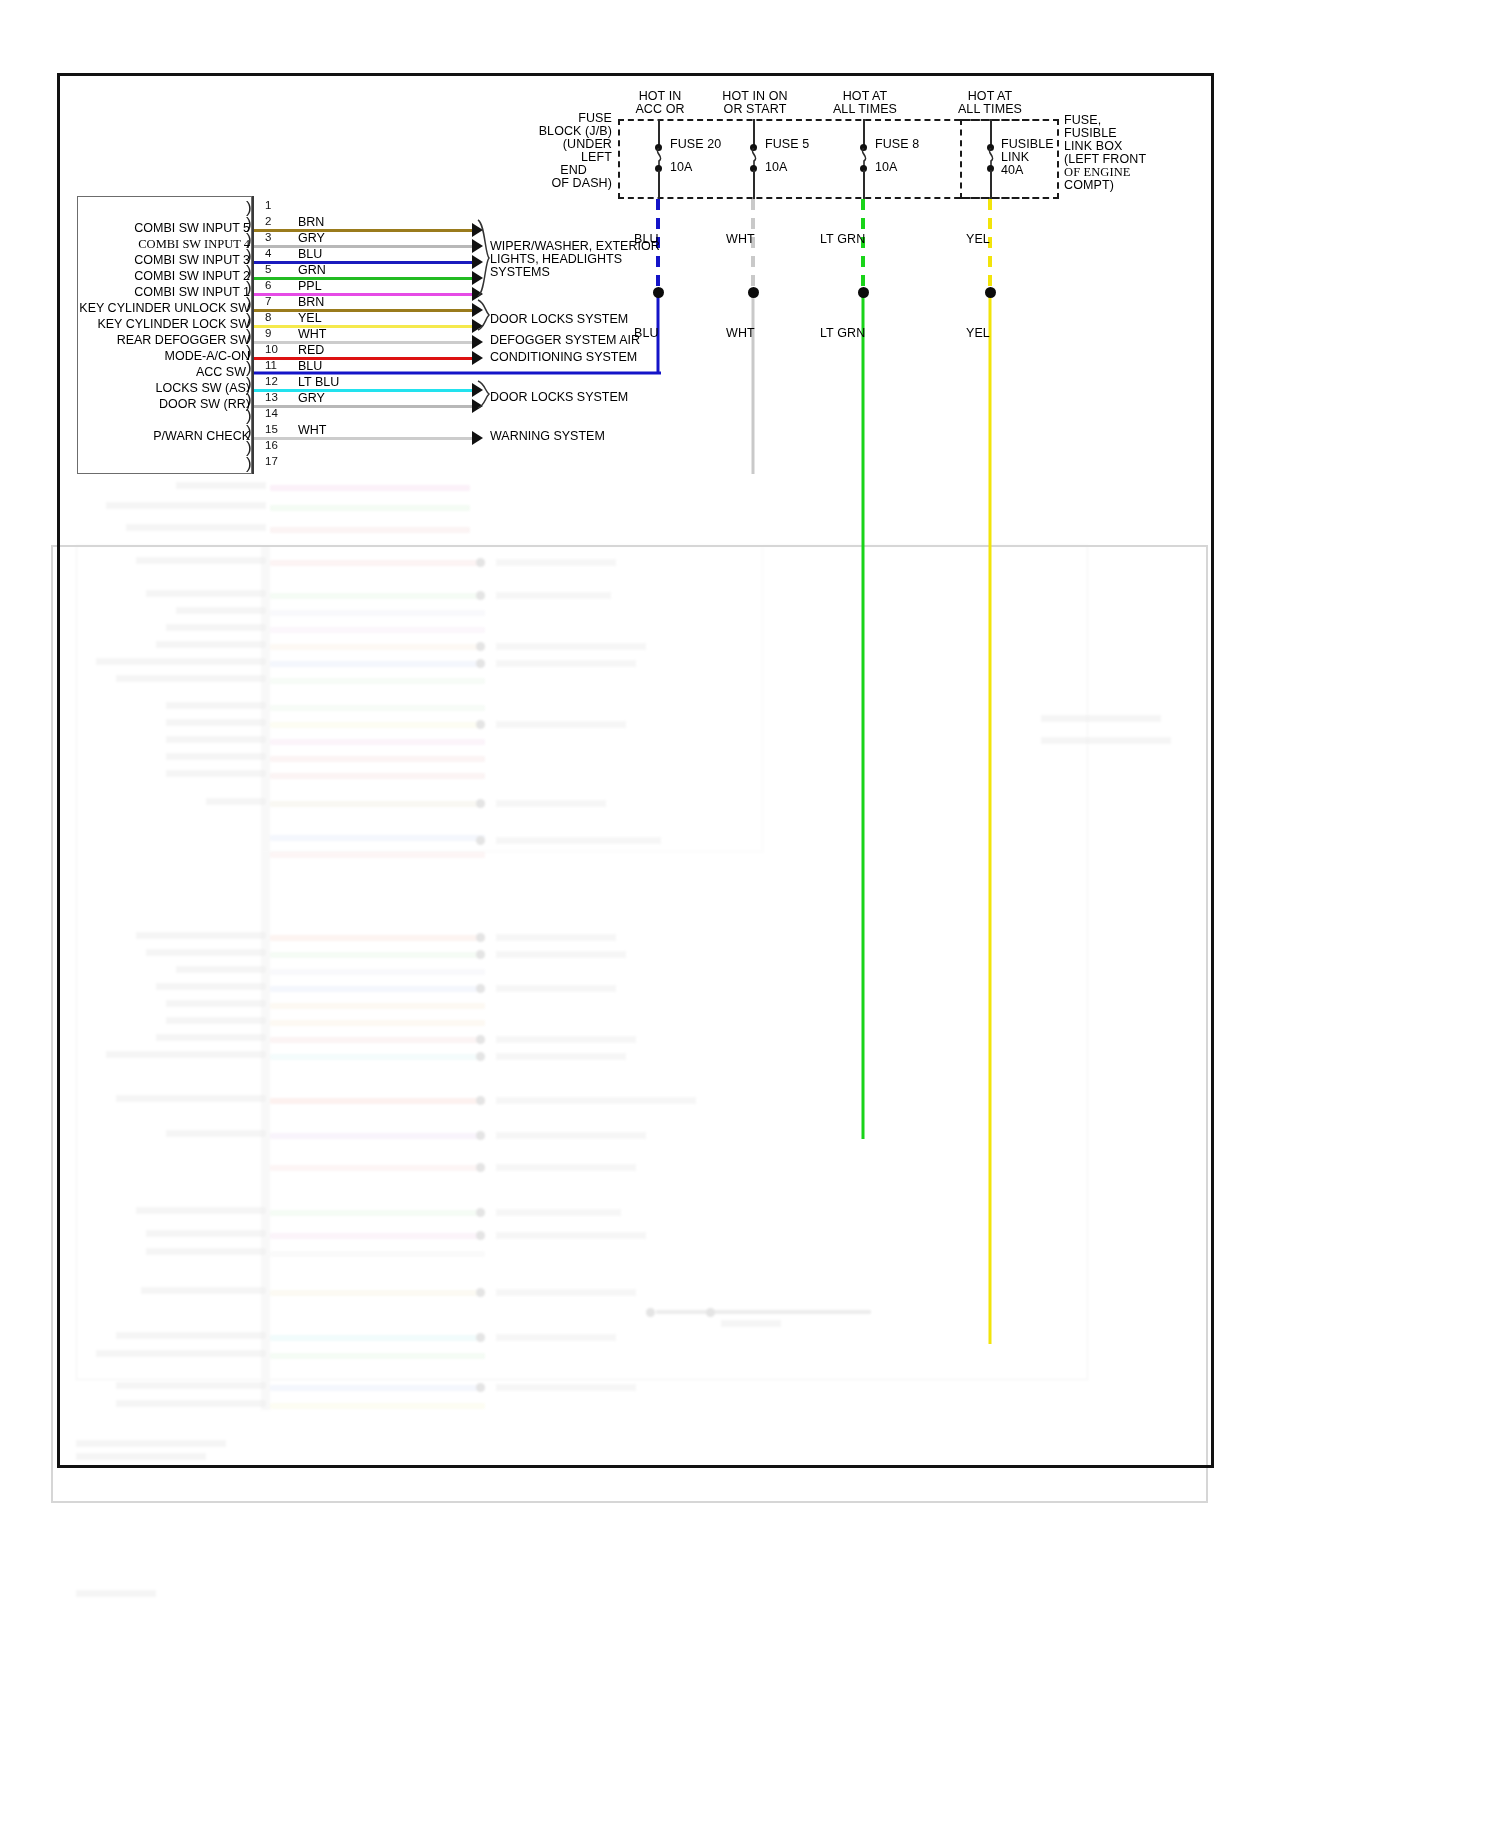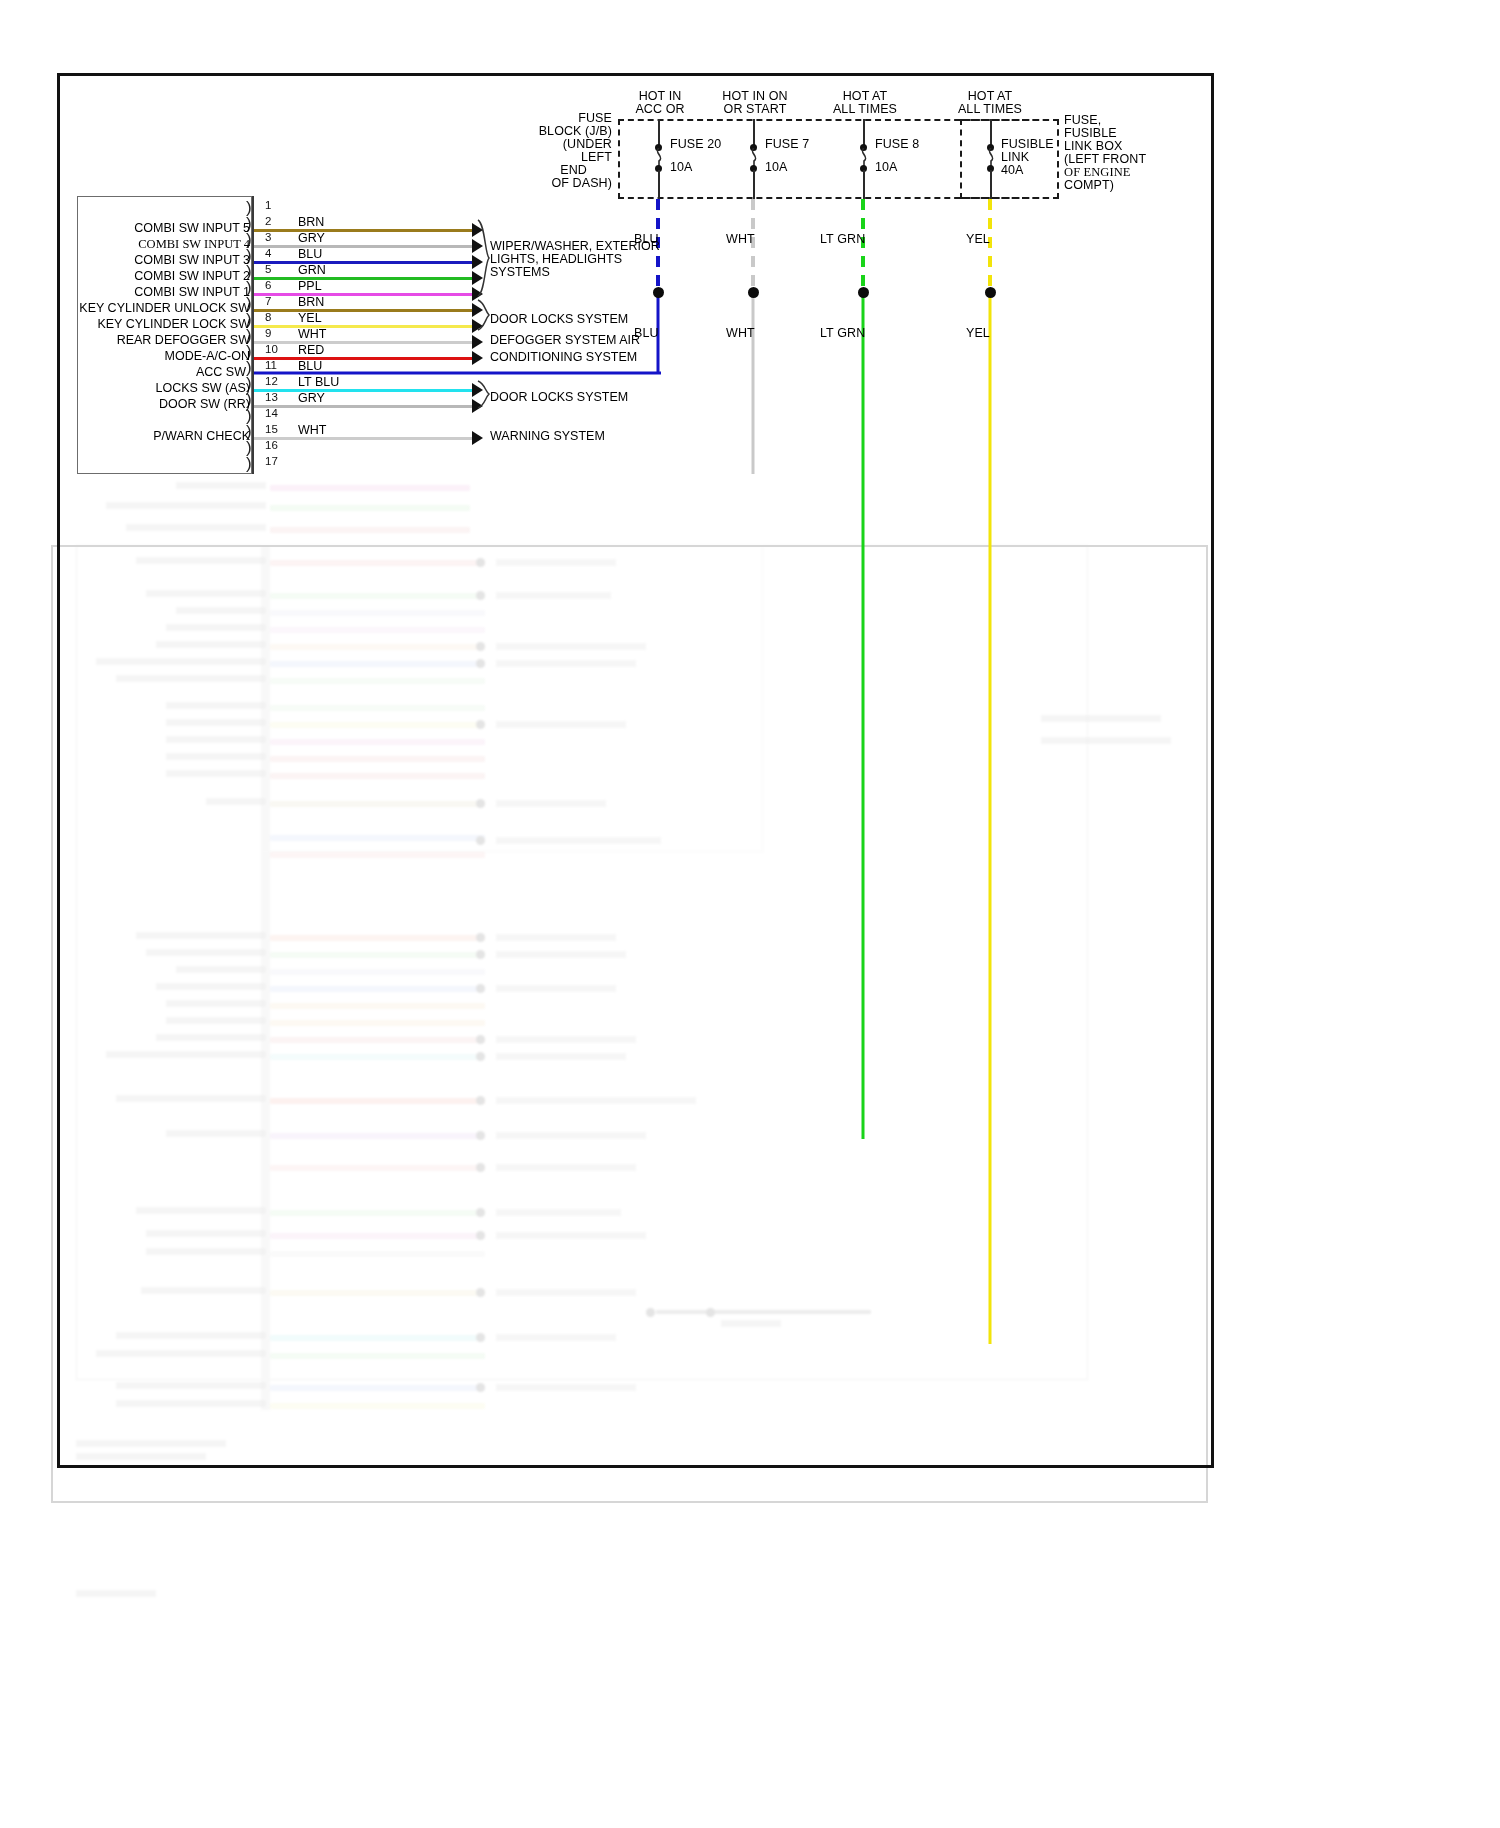--- a/index.html
+++ b/index.html
@@ -224,21 +224,21 @@
 
 <div class="t c" style="left:690px;top:89px;width:130px;">HOT IN ON</div>
 <div class="t c" style="left:690px;top:102px;width:130px;">OR START</div>
 <div class="fuse-stem" style="left:753px;top:119px;height:28px;"></div>
 <div class="fuse-dot" style="left:750px;top:144px;"></div>
 <svg class="fuse-squig" style="left:748px;top:148px;" viewBox="0 0 12 20">
     <path d="M6 0 C0 4, 12 9, 6 13 L6 20" stroke="#2a2a2a" stroke-width="1.6" fill="none"></path>
   </svg>
 <div class="fuse-dot" style="left:750px;top:165px;"></div>
 <div class="fuse-stem" style="left:753px;top:170px;height:29px;"></div>
-<div class="t" style="left:765px;top:137px;">FUSE 7</div>
+<div class="t" style="left:765px;top:137px;">FUSE 5</div>
 <div class="t" style="left:765px;top:160px;">10A</div>
 
 <div class="t c" style="left:805px;top:89px;width:120px;">HOT AT</div>
 <div class="t c" style="left:805px;top:102px;width:120px;">ALL TIMES</div>
 <div class="fuse-stem" style="left:863px;top:119px;height:28px;"></div>
 <div class="fuse-dot" style="left:860px;top:144px;"></div>
 <svg class="fuse-squig" style="left:858px;top:148px;" viewBox="0 0 12 20">
     <path d="M6 0 C0 4, 12 9, 6 13 L6 20" stroke="#2a2a2a" stroke-width="1.6" fill="none"></path>
   </svg>
 <div class="fuse-dot" style="left:860px;top:165px;"></div>

